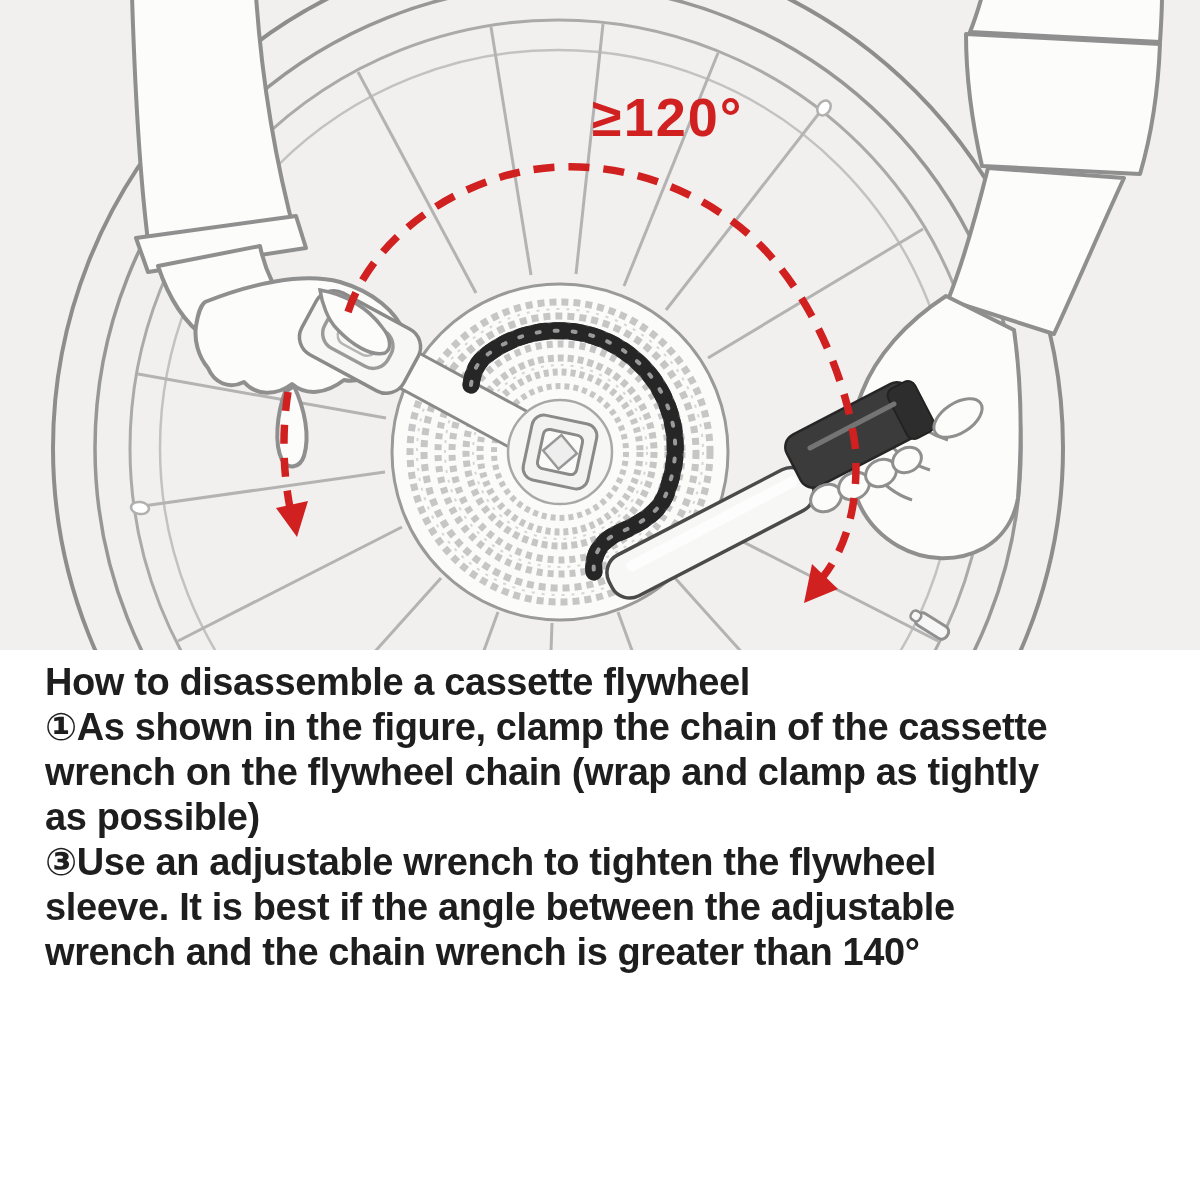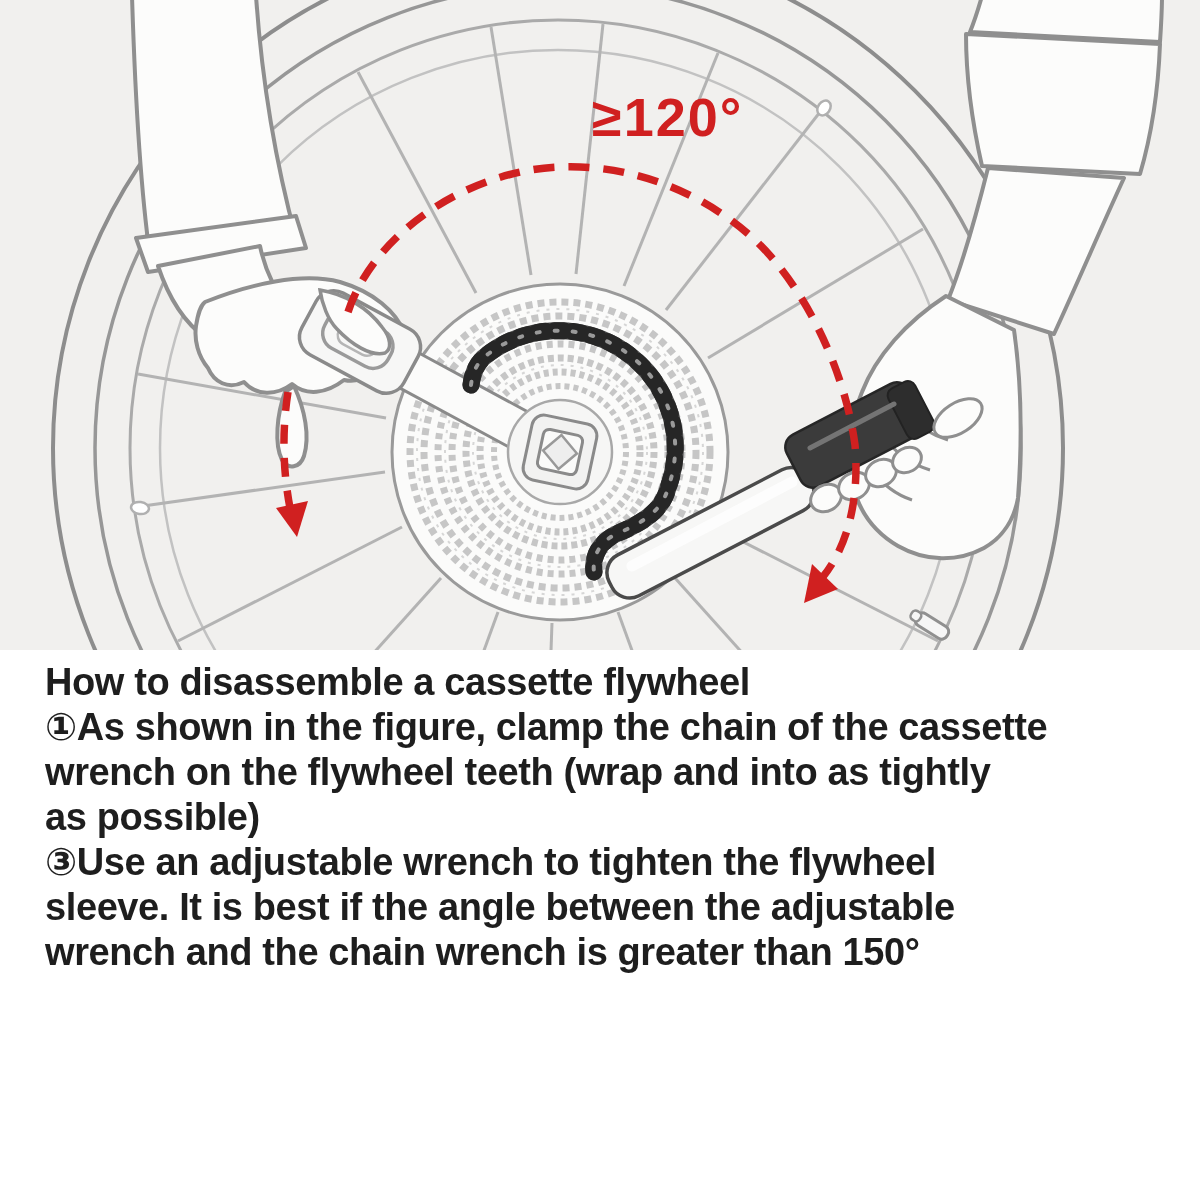--- a/index.html
+++ b/index.html
@@ -142,20 +142,20 @@
         <path d="M 288,392 Q 279,450 290,508" fill="none" stroke="#d02020" stroke-width="7.5" stroke-dasharray="19 14"></path>
         <polygon points="297,537 276,508 308,501" fill="#d02020"></polygon>
         <text class="angle-text" x="592" y="136" fill="#d02020">≥120°</text>
       </g>
     </svg>
   </div>
 
   <div id="instructions">
     <div class="instr-text">How to disassemble a cassette flywheel</div>
     <div class="instr-text">①As shown in the figure, clamp the chain of the cassette
-wrench on the flywheel teeth (wrap and into as tightly
+wrench on the flywheel chain (wrap and clamp as tightly
 as possible)</div>
     <div class="instr-text">③Use an adjustable wrench to tighten the flywheel
 sleeve. It is best if the angle between the adjustable
-wrench and the chain wrench is greater than 150°</div>
+wrench and the chain wrench is greater than 140°</div>
   </div>
 
 </div>
 
 </body></html>

